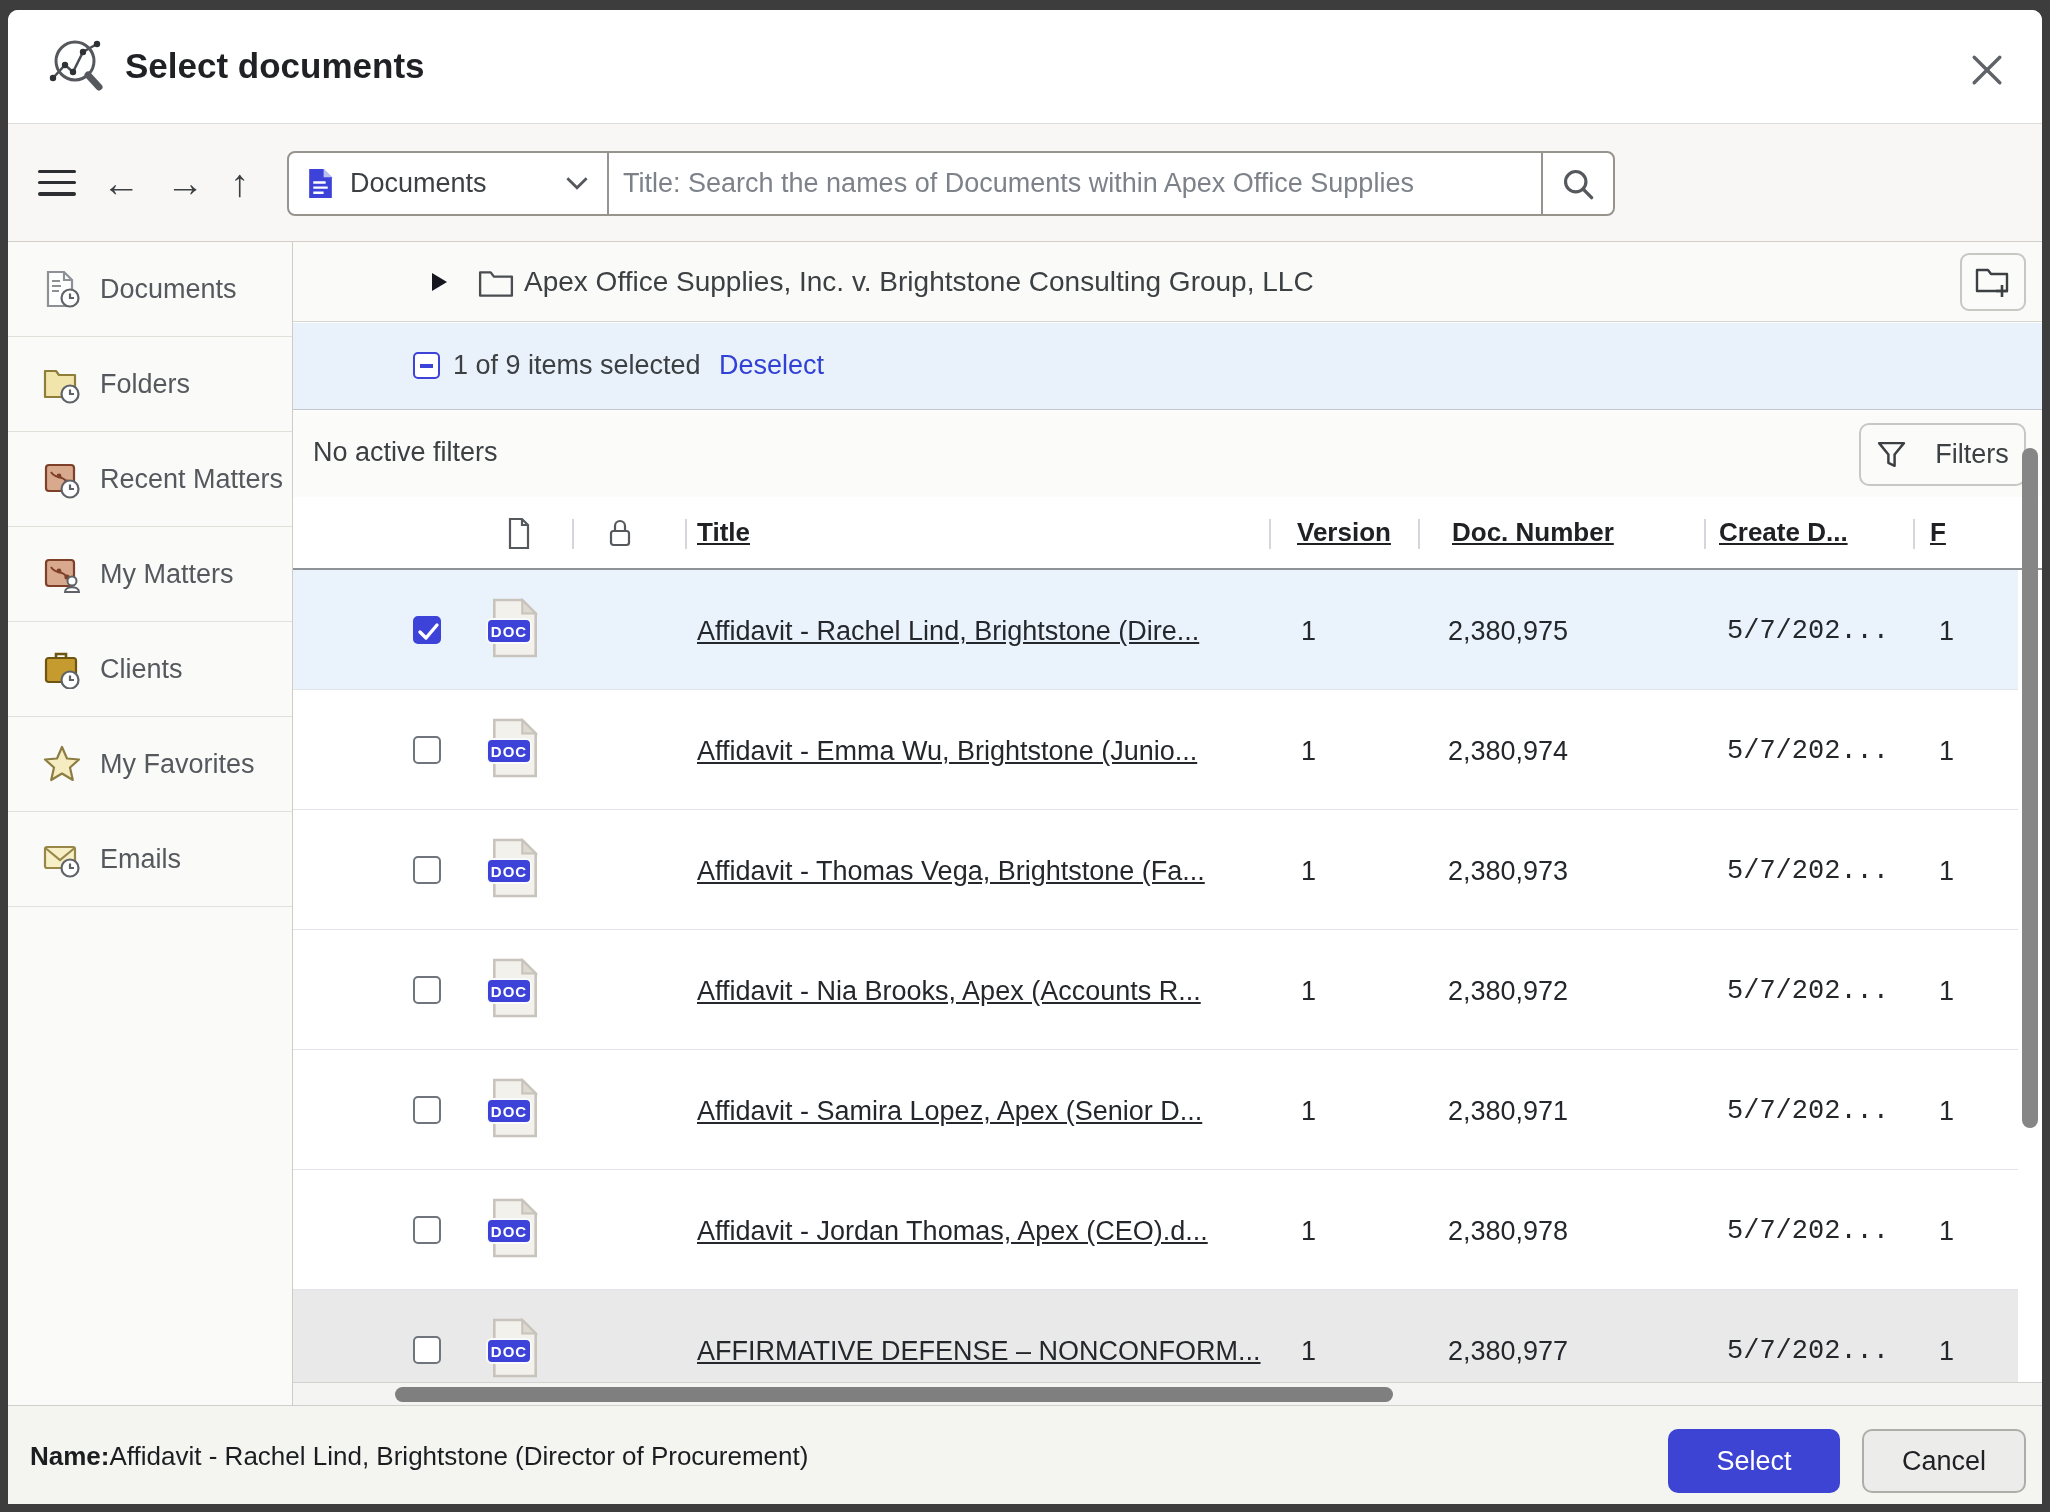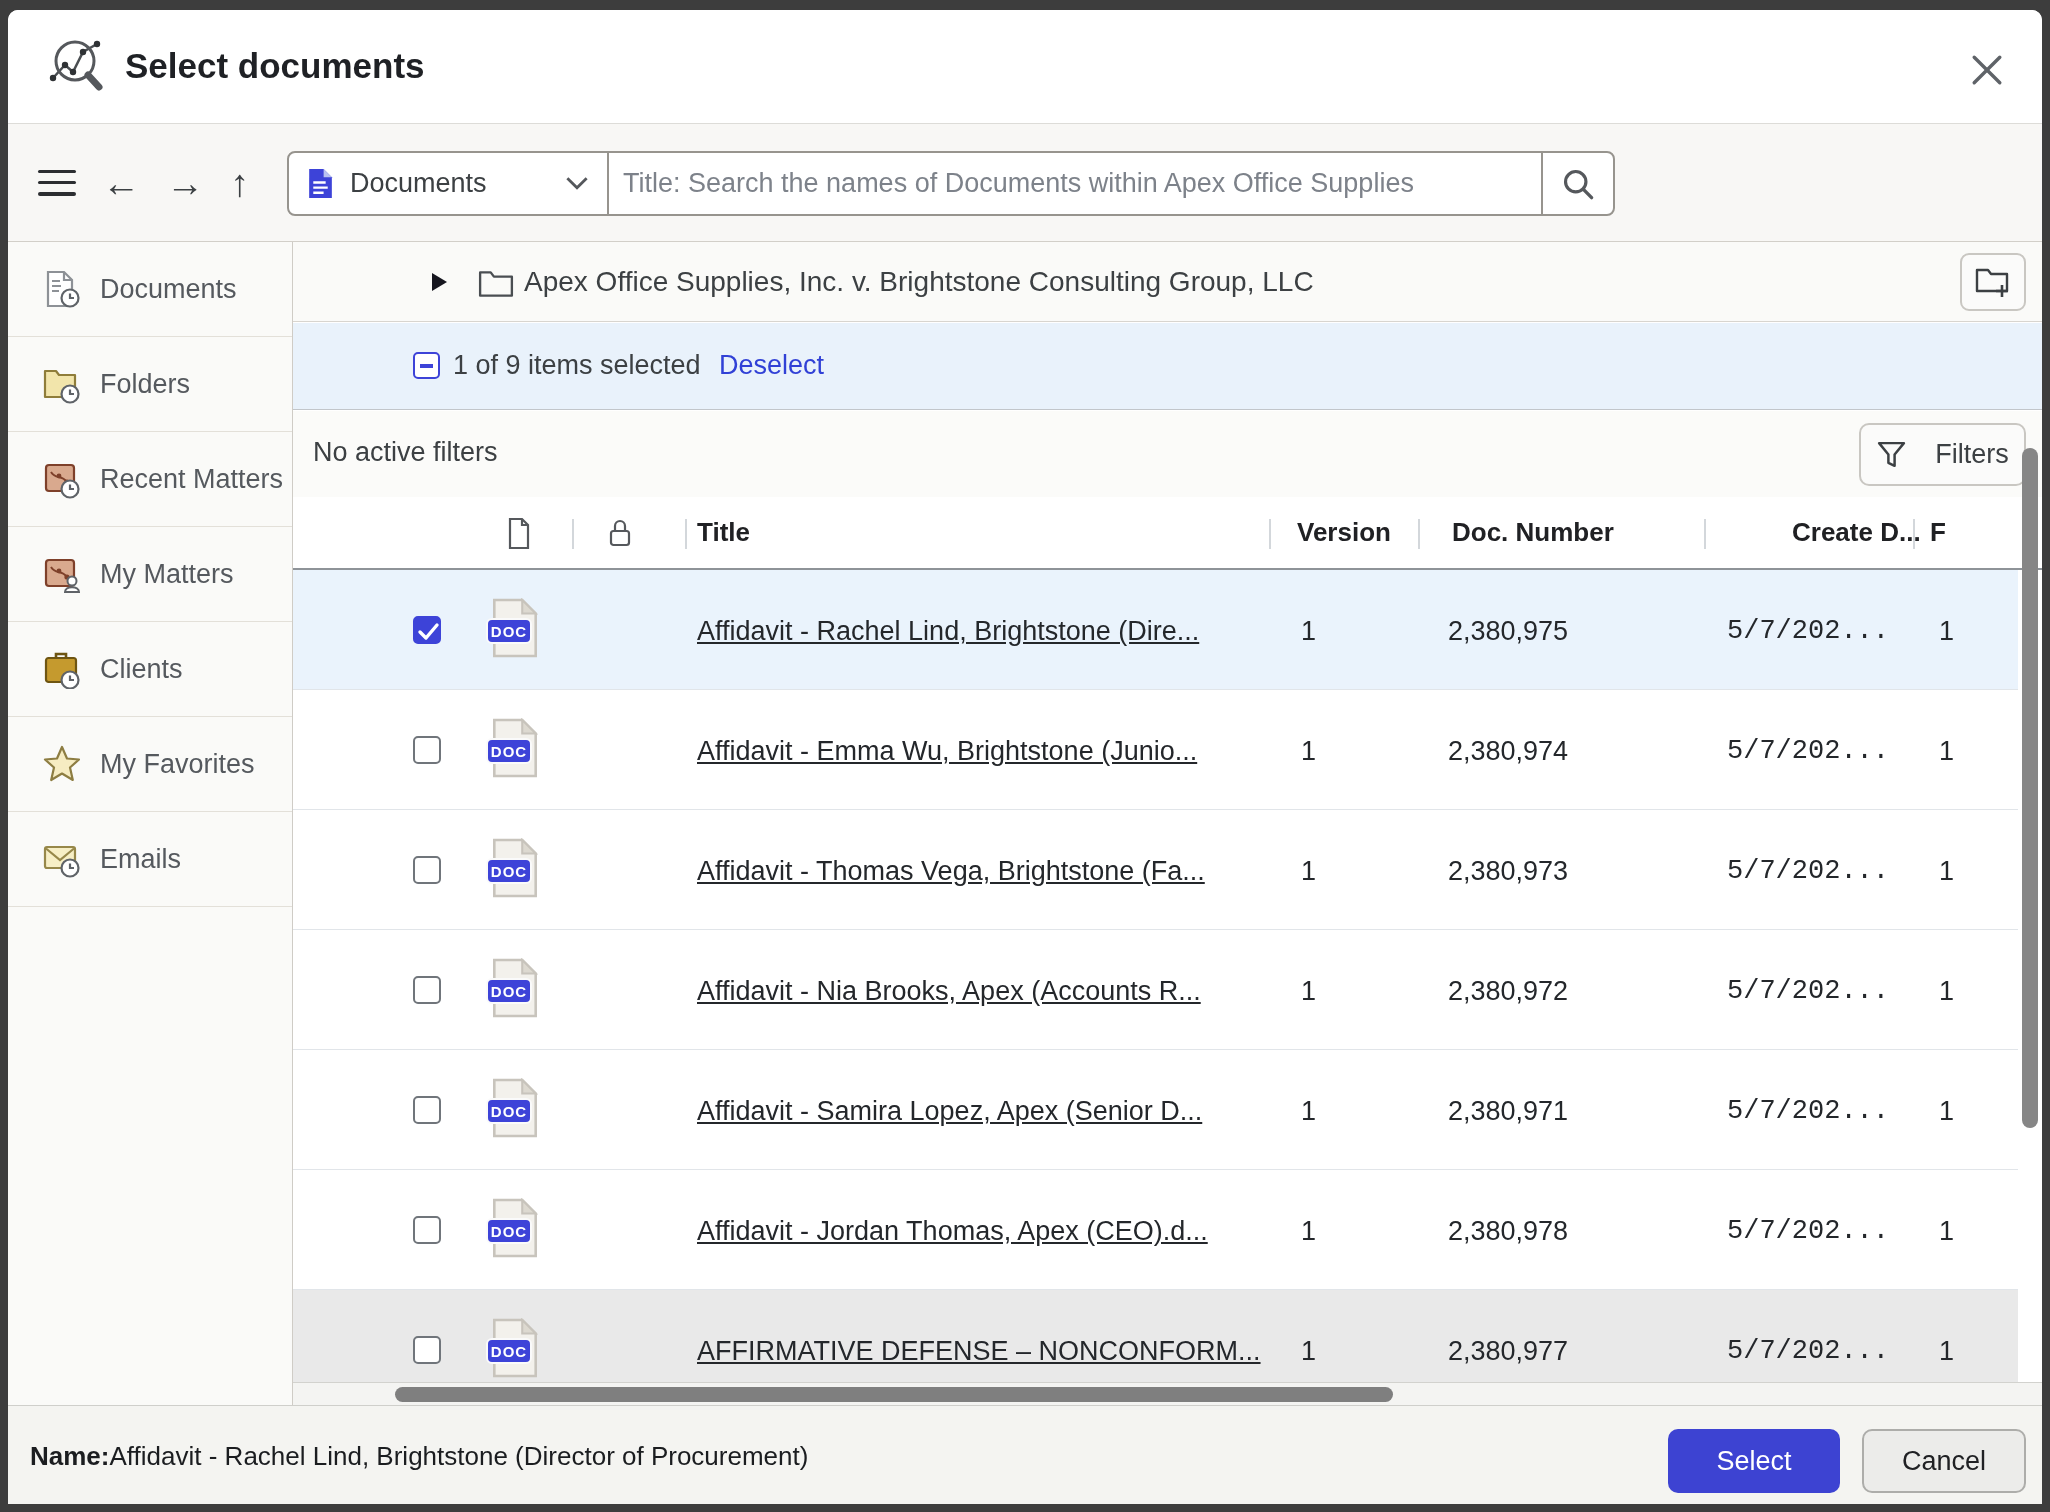--- a/index.html
+++ b/index.html
@@ -47,21 +47,21 @@
   .sel-text { position:absolute; left:160px; top:27px; font-size:27px; color:#3c4043; }
   .deselect { position:absolute; left:426px; top:27px; font-size:27px; color:#3141d6; cursor:pointer; }
 
   .filterrow { position:absolute; left:0; top:169px; width:1749px; height:86px; background:#fbfbf9; }
   .nofilters { position:absolute; left:20px; top:26px; font-size:27px; color:#3c4043; }
   .filters-btn { position:absolute; left:1566px; top:12px; width:167px; height:63px; background:#fbfbfa; border:2px solid #c9c7c2; border-radius:10px; display:flex; align-items:center; justify-content:center; gap:28px; cursor:pointer; }
   .filters-btn span { font-size:27px; color:#3c4043; }
 
   .thead { position:absolute; left:0; top:255px; width:1749px; height:73px; background:#fff; border-bottom:2px solid #8e9398; }
   .thead .colsep { position:absolute; top:22px; width:2px; height:30px; background:#d3d7db; }
-  .th { position:absolute; top:20px; font-size:26px; font-weight:bold; color:#202124; white-space:nowrap; }
+  .th { position:absolute; top:20px; font-size:26px; font-weight:bold; color:#202124; white-space:nowrap;text-decoration:underline; }
   .hdr-ic { position:absolute; top:20px; }
 
   .rows { position:absolute; left:0; top:328px; width:1749px; }
   .row { position:relative; width:1725px; height:120px; background:#fff; border-bottom:1px solid #e1e5e9; cursor:pointer; }
   .row--selected { background:#eaf3fc; }
   .row--hover { background:#e9e9e9; }
   .cb { position:absolute; left:120px; top:46px; width:28px; height:28px; background:#fff; border:2.5px solid #70757b; border-radius:5px; cursor:pointer; }
   .cb--checked { background:#3d43d8; border-color:#3d43d8; }
   .cb--checked svg { position:absolute; left:1px; top:2px; }
   .docicon { position:absolute; left:199px; top:28px; width:52px; height:64px; }
@@ -255,21 +255,21 @@
         <rect x="6" y="14" width="18" height="14" rx="2.5" fill="none" stroke="#55585c" stroke-width="2.2"></rect>
         <path d="M10 14 V9 a5 5 0 0 1 10 0 V14" fill="none" stroke="#55585c" stroke-width="2.2"></path>
       </svg>
       <div class="colsep" style="left:392px"></div>
       <div class="th" style="left:404px">Title</div>
       <div class="colsep" style="left:976px"></div>
       <div class="th" style="left:1004px">Version</div>
       <div class="colsep" style="left:1125px"></div>
       <div class="th" style="left:1159px">Doc. Number</div>
       <div class="colsep" style="left:1411px"></div>
-      <div class="th" style="left:1499px">Create D...</div>
+      <div class="th" style="left:1426px">Create D...</div>
 
       <div class="colsep" style="left:1620px"></div>
       <div class="th" style="left:1637px">F</div>
 
     </div>
 
     <div class="rows">
 
       <div class="row row--selected">
         <div class="cb cb--checked">

